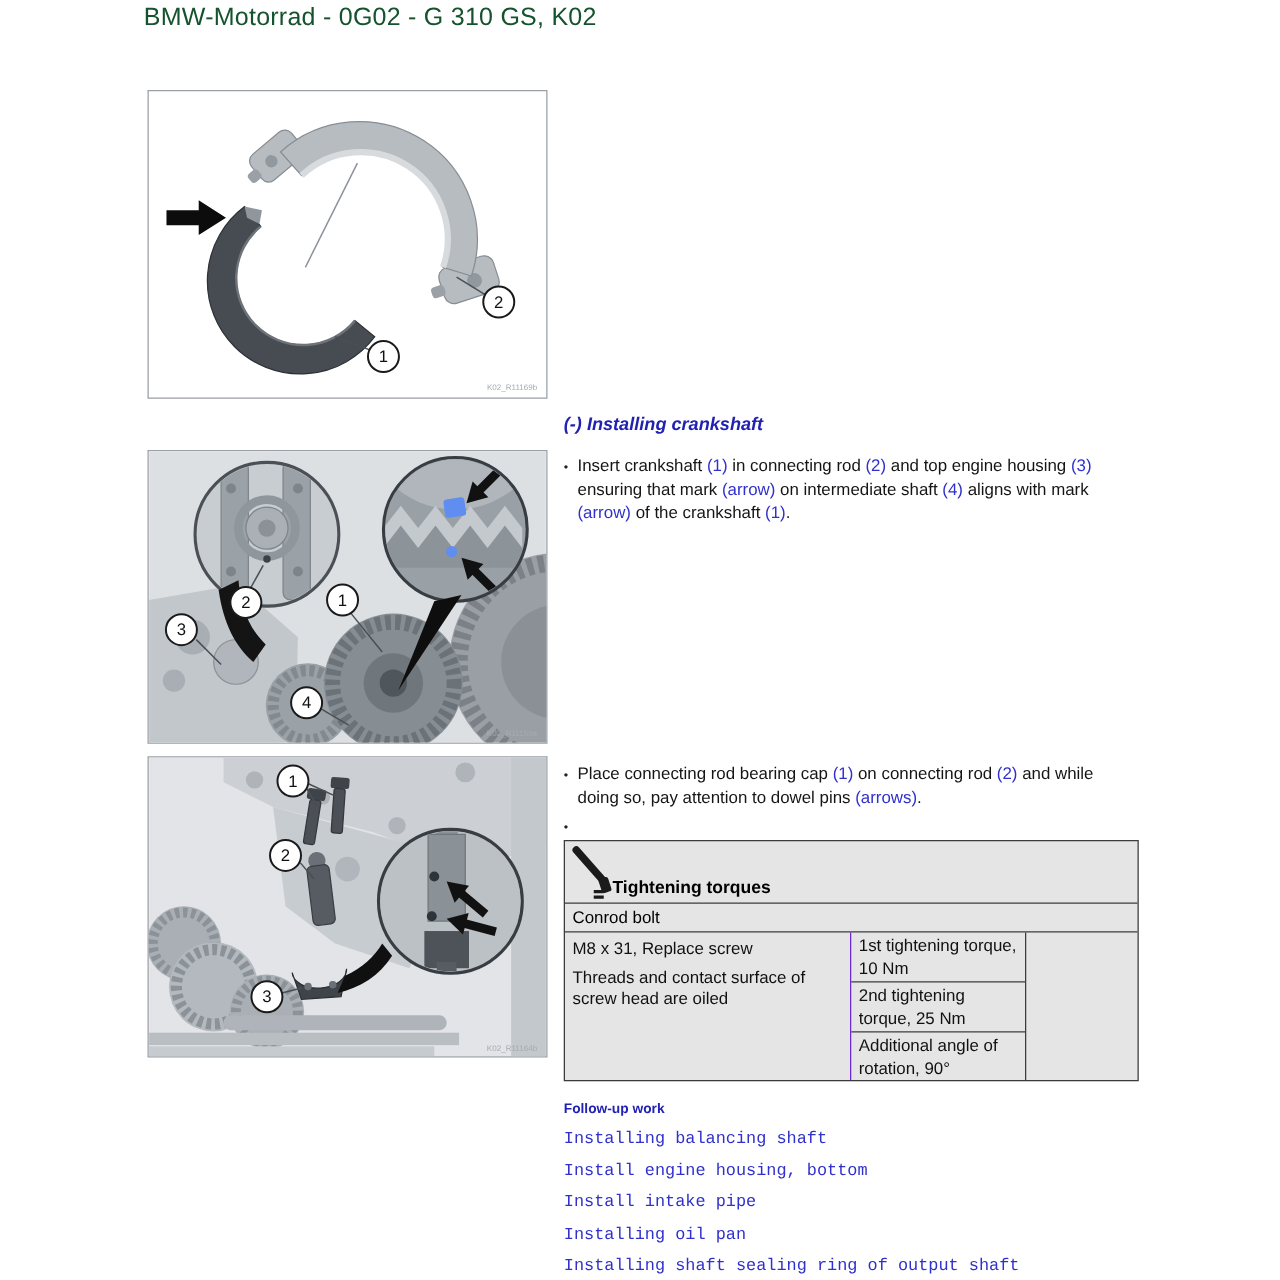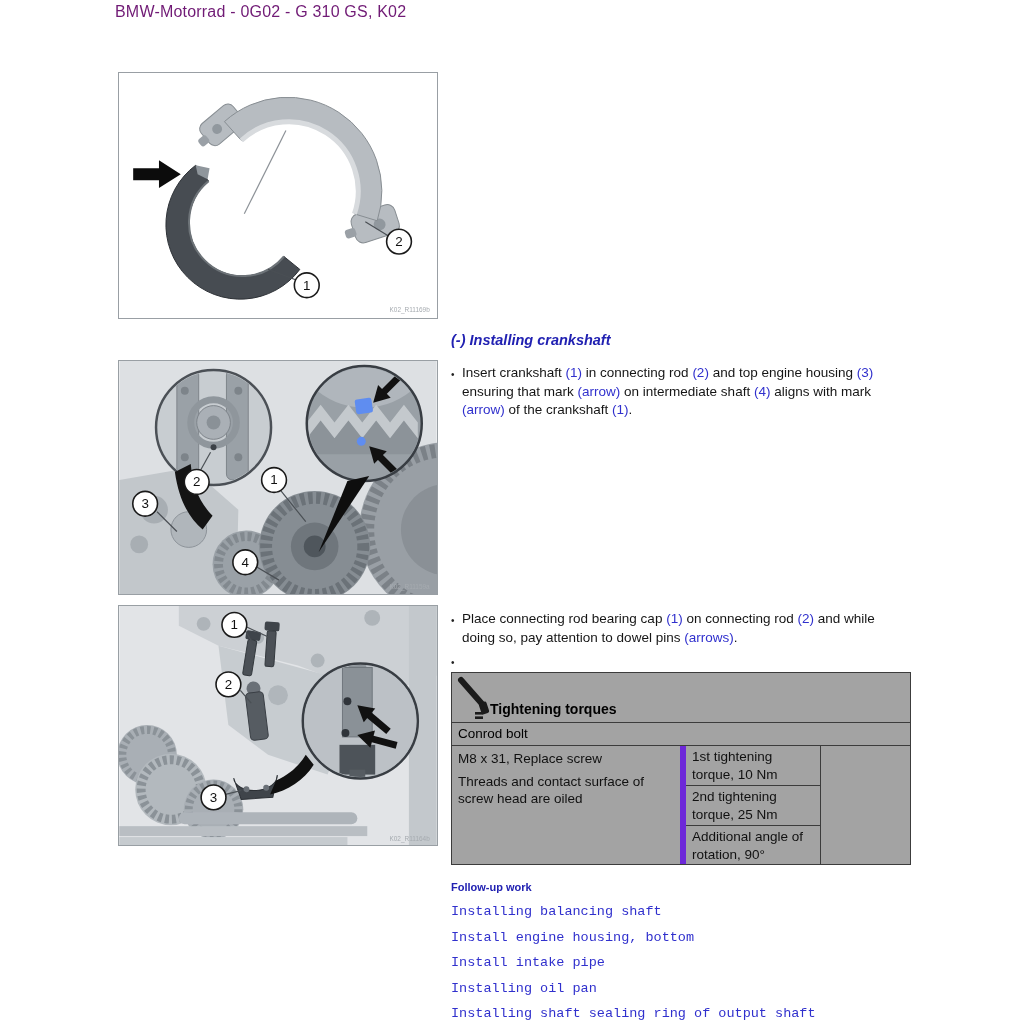--- a/index.html
+++ b/index.html
@@ -2,43 +2,43 @@
 <html style="--hblue: #2121b2; --lblue: #3030cd;"><head>
 <meta charset="utf-8">
 <style>
   * { margin:0; padding:0; box-sizing:border-box; }
   html,body { background:#fff; }
   body {
     width:1024px; height:1024px; position:relative; overflow:hidden;
     font-family:"Liberation Sans", sans-serif; color:#111;
   }
   .page { position:absolute; inset:0; }
-  .hdr { position:absolute; left:115px; top:3px; font-size:16px; letter-spacing:.2px; color:#701a75; }
+  .hdr { position:absolute; left:115px; top:3px; font-size:20px; letter-spacing:.2px; color:#14532d; }
 
   .fig { position:absolute; background:#fff; border:1px solid #999fa4; }
   #fig1 { left:118px; top:72px;  width:320px; height:247px; }
   #fig2 { left:118px; top:360px; width:320px; height:235px; }
   #fig3 { left:118px; top:605px; width:320px; height:241px; }
 
   .sec-h { position:absolute; left:451px; font-size:14.5px; font-weight:bold; color:var(--hblue,#2121b2);font-style:italic; }
 
   .bullet { position:absolute; left:451px; width:458px; font-size:13.5px; line-height:18.5px; color:#151515; padding-left:11px; }
   .bullet .marker { position:absolute; left:0; top:2px; font-size:10px; color:#222; }
   .lnk { color:var(--lblue,#3030cd); cursor:pointer; }
   .b { font-weight:bold; }
 
-  .torque-table { position:absolute; left:451px; top:672px; width:460px; height:193px; border:1px solid #3c3c3c; background:#a3a3a3; font-size:13.5px; }
+  .torque-table { position:absolute; left:451px; top:672px; width:460px; height:193px; border:1px solid #3c3c3c; background:#e5e5e5; font-size:13.5px; }
   .tt-header { position:relative; height:50px; border-bottom:1px solid #3c3c3c; }
   .tt-header .wrench { position:absolute; left:5px; top:3px; }
   .tt-title { position:absolute; left:38px; bottom:5px; font-weight:bold; font-size:14px; color:#000; }
   .tt-sub { height:23px; border-bottom:1px solid #3c3c3c; font-weight:normal; padding:3px 6px 0 6px; color:#000; }
   .tt-body { display:flex; height:118px; }
   .tt-desc { width:228px; padding:4px 6px; line-height:17px; }
   .tt-desc .mt { margin-top:6px; }
-  .tt-vals { width:140px; border-left:6px solid #6d28d9; display:flex; flex-direction:column; }
+  .tt-vals { width:140px; border-left:1px solid #6d28d9; display:flex; flex-direction:column; }
   .tt-val { flex:1; border-bottom:1px solid #3c3c3c; padding:2px 6px; line-height:17.5px; }
   .tt-val:last-child { border-bottom:none; }
   .tt-empty { flex:1; border-left:1px solid #3c3c3c; }
 
   .followup { position:absolute; left:451px; top:881px; width:460px; }
   .fu-h { font-size:11px; font-weight:bold; color:var(--hblue,#2121b2); margin-bottom:11px; }
   .fu-link { font-size:13.5px; line-height:16.5px; color:var(--lblue,#3030cd); margin-bottom:9px; cursor:pointer;font-family:Liberation Mono, monospace; }
 
   .badge circle { fill:#fff; stroke:#1a1a1a; stroke-width:1.6; }
   .badge text { font-size:13.5px; fill:#111; text-anchor:middle; font-family:"Liberation Sans", sans-serif; }

